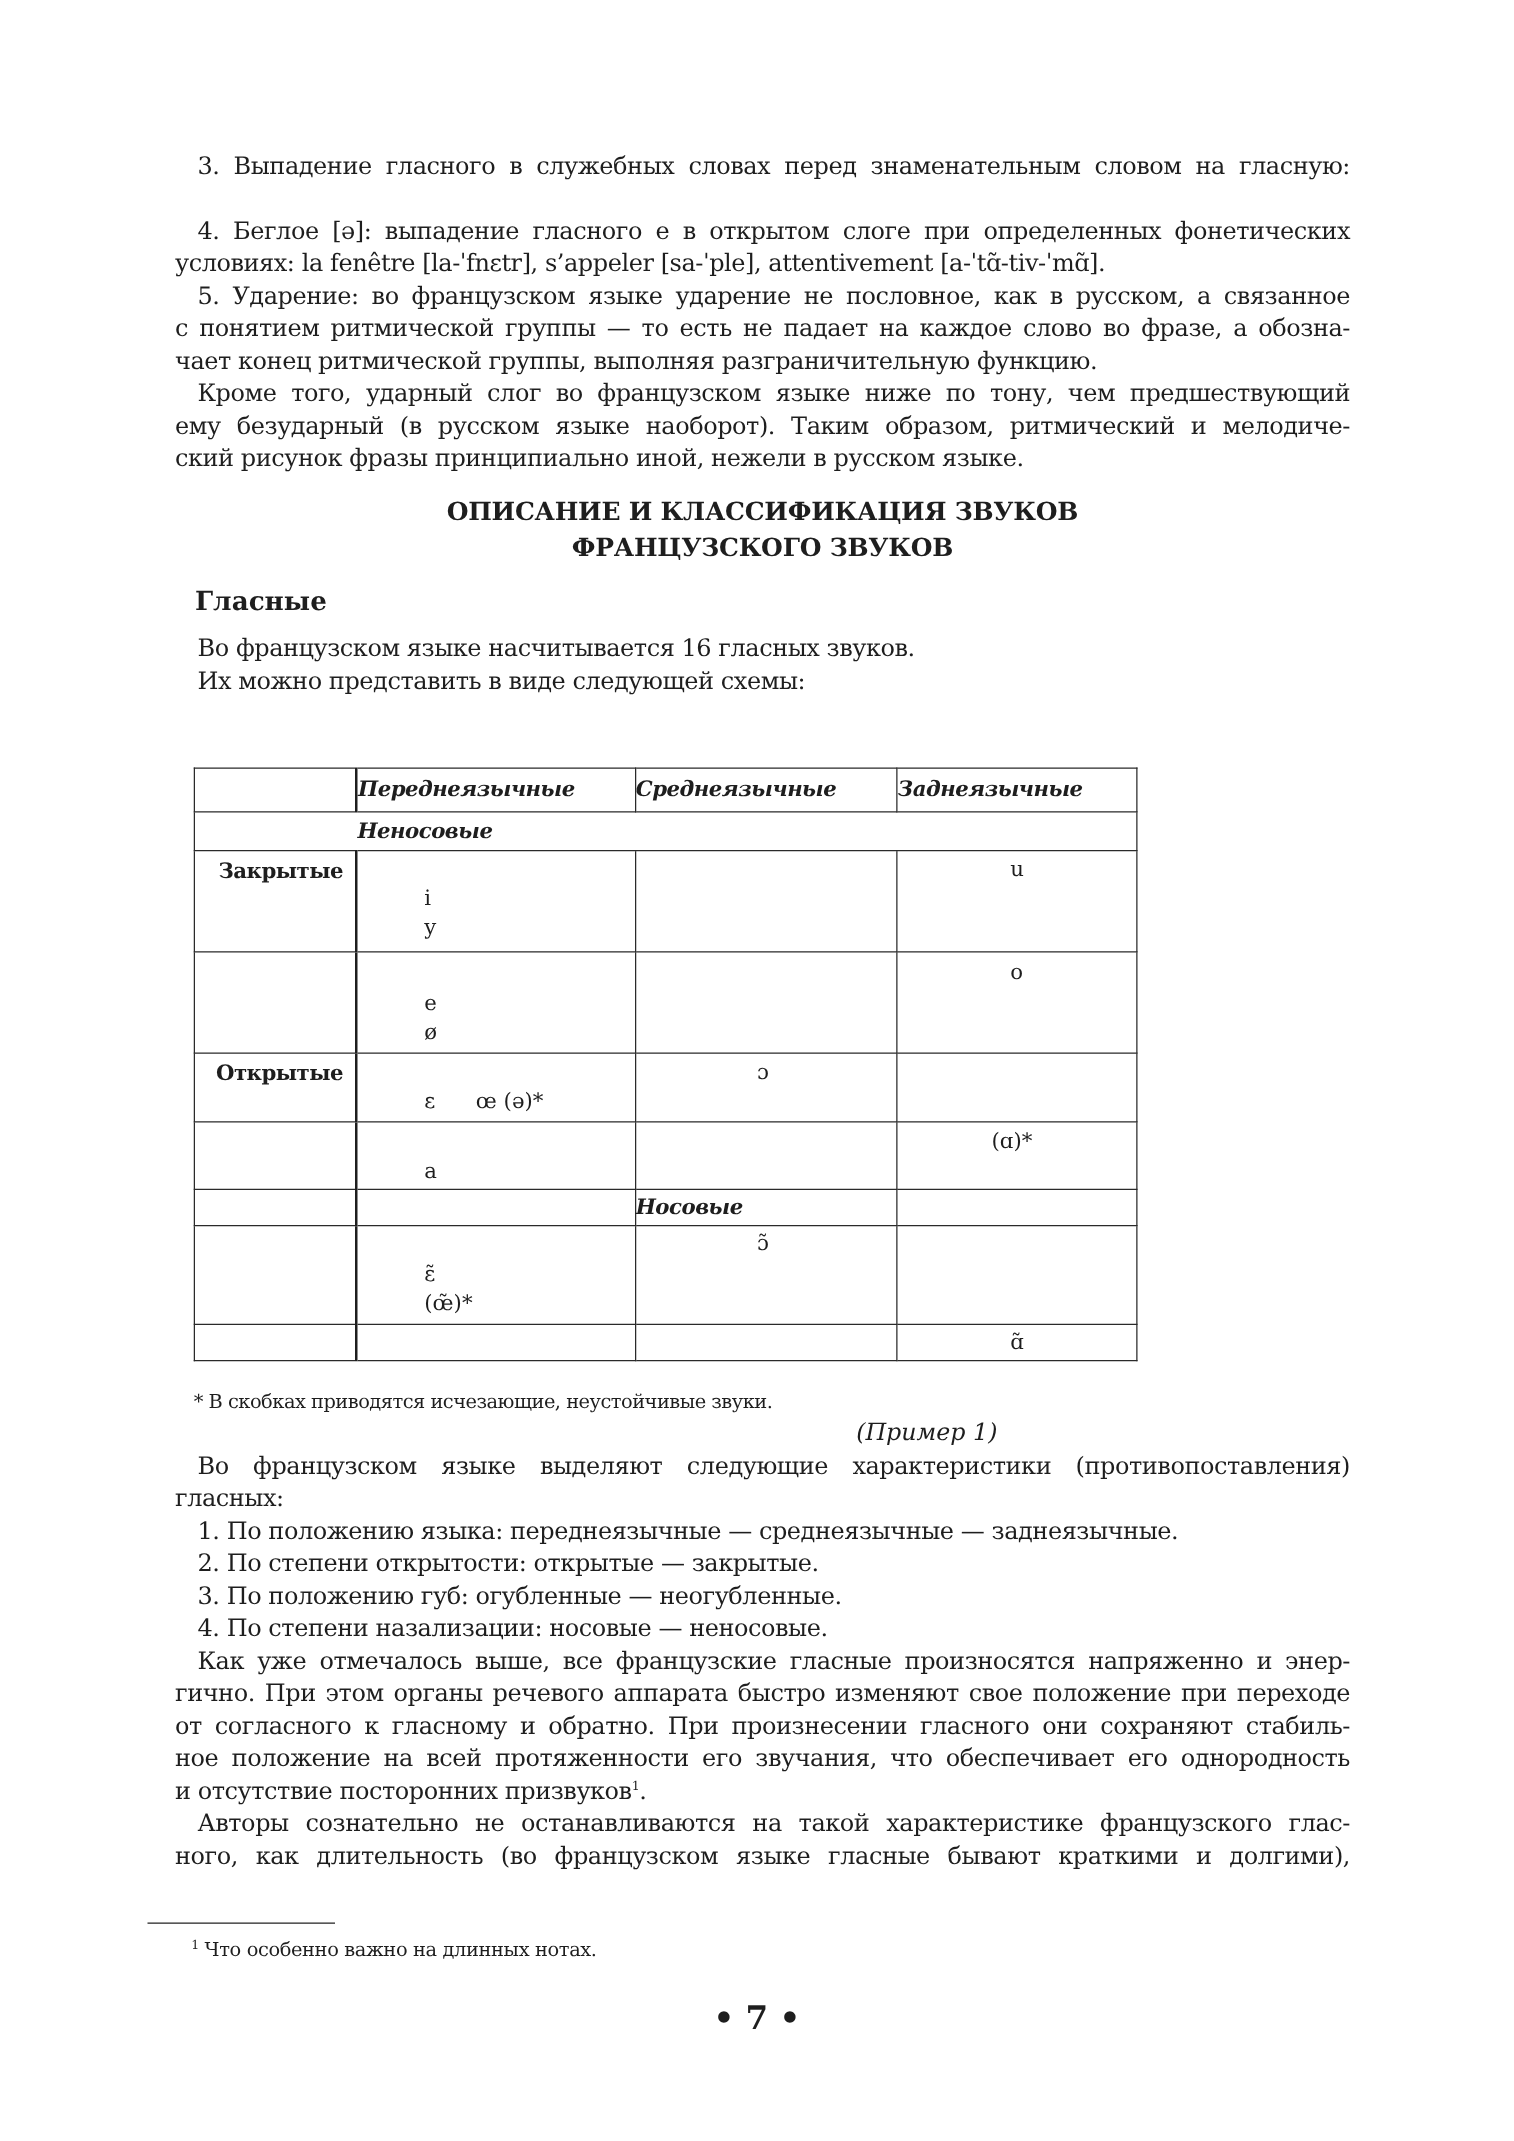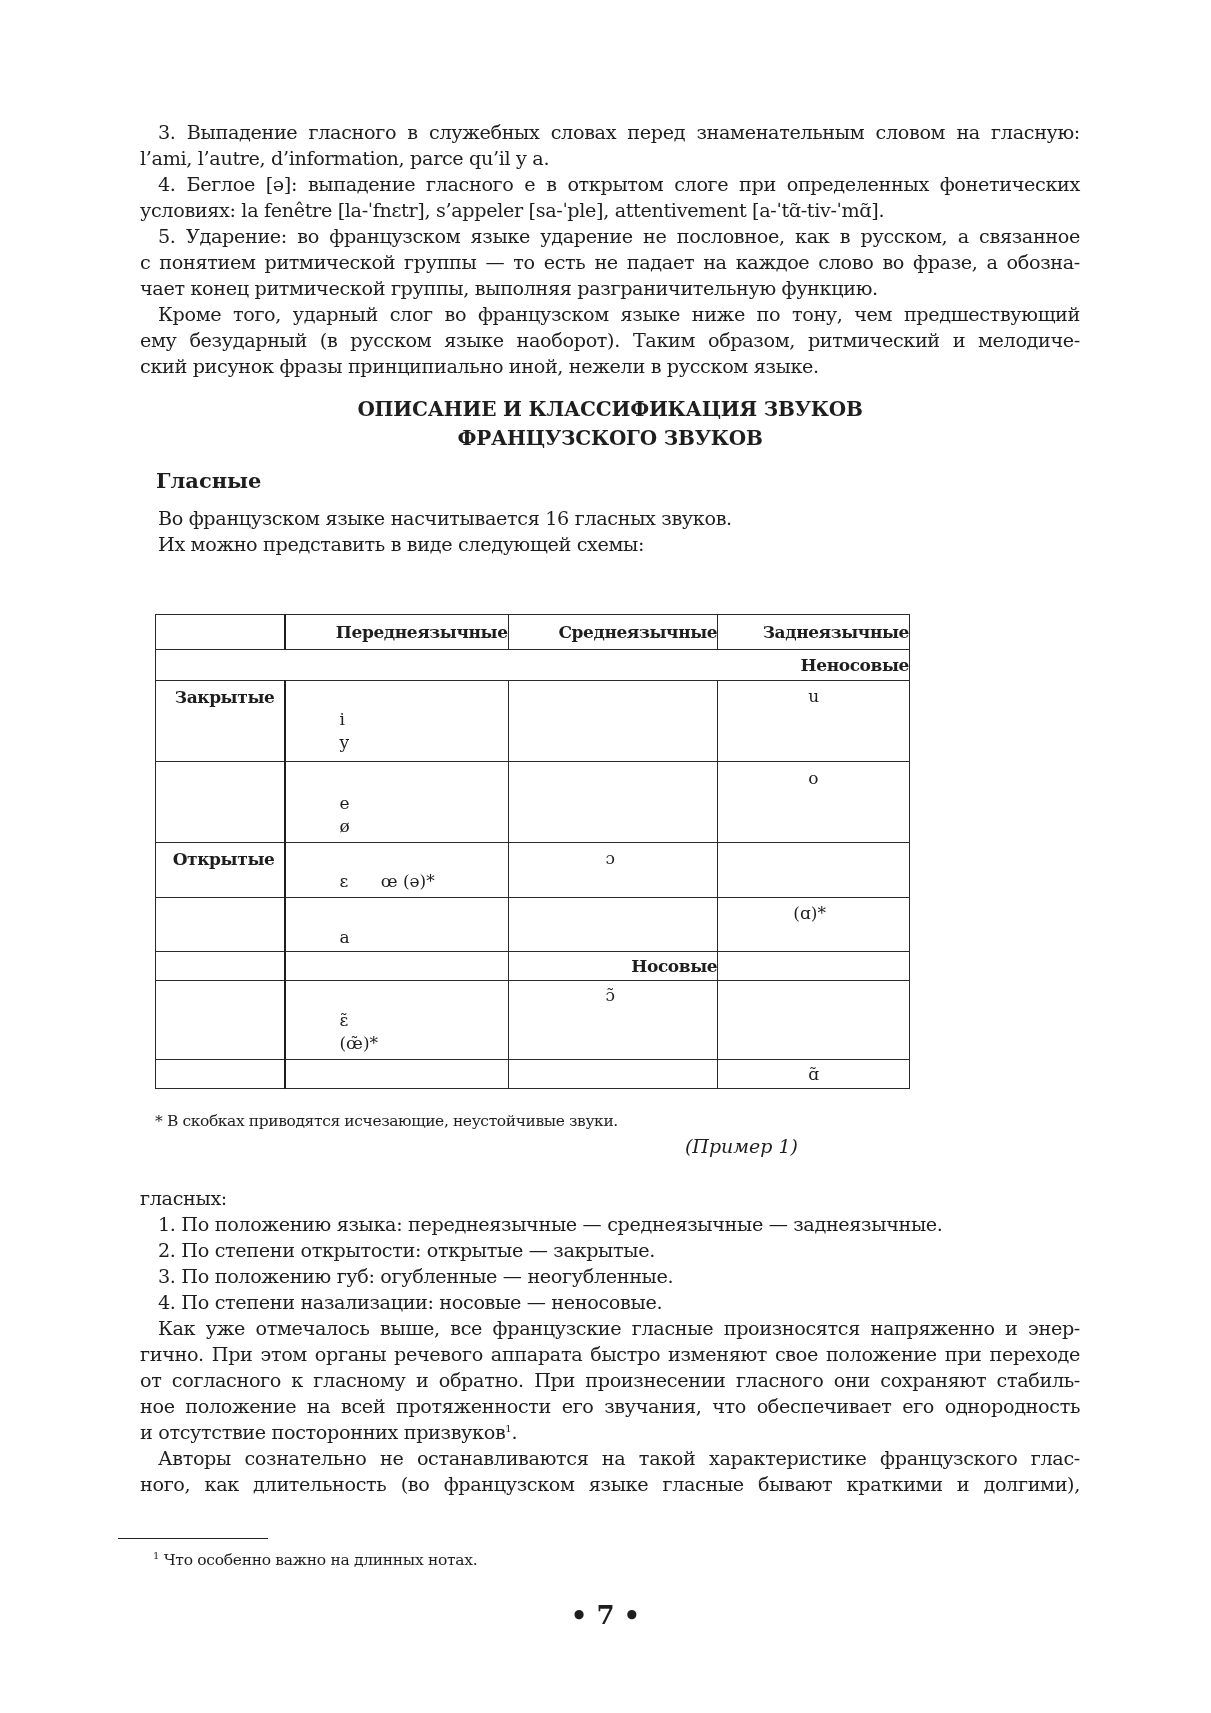--- a/index.html
+++ b/index.html
@@ -11,40 +11,39 @@
   .just { text-align: justify; text-align-last: justify; }
   .indent { padding-left: 18px; width: 922px; }
   .b { font-weight: normal; }
   .heading { position: absolute; left: 140px; width: 940px; text-align: center; font-weight: bold;
              font-size: 20px; line-height: 29px; letter-spacing: -0.2px; }
   .subheading { position: absolute; left: 156px; width: 940px; font-weight: bold;
                 font-size: 21px; line-height: 29px; }
   table.vowels { position: absolute; left: 155px; top: 614px; width: 755px; border-collapse: collapse;
                  font-size: 17px; }
   table.vowels td { border: 1px solid #2a2a2a; padding: 0; vertical-align: top; position: relative; text-align: right; }
-  table.vowels td.hdr { text-align: right; font-weight: bold; height: 34px; vertical-align: middle;
-                        letter-spacing: -0.4px; }
+  table.vowels td.hdr { text-align: left; font-weight: bold; height: 34px; vertical-align: middle;
+                        letter-spacing: -0.4px; font-style: italic; }
   table.vowels td.rowlbl { font-weight: bold; padding: 6px 10px; letter-spacing: -0.4px; }
   table.vowels td.leftcol { border-right: 2.5px solid #1e1e1e; }
   .ph { position: absolute; font-size: 17px; line-height: 22px; }
   .footnote-small { position: absolute; left: 155px; font-size: 15.5px; line-height: 20px; letter-spacing: -0.4px; }
   .example { position: absolute; right: 320px; font-size: 19px; font-style: italic; line-height: 26px; }
   .rule { position: absolute; left: 118px; top: 1538px; width: 150px; height: 1px; background: #222; }
   .fn { position: absolute; left: 153px; top: 1550px; font-size: 15.5px; line-height: 20px; letter-spacing: -0.3px; }
   .fn sup, .line sup { font-size: 10px; vertical-align: super; line-height: 0; }
   .pagenum { position: absolute; left: 0; width: 1211px; top: 1600px; text-align: center;
              font-size: 26px; font-weight: bold; line-height: 30px; }
 </style>
 </head>
 <body>
 
 <div class="page">
 
   <div class="line indent just" style="top:120px">3. Выпадение гласного в служебных словах перед знаменательным словом на гласную:</div>
-  <div class="line" style="top:146px">l’ami, l’autre, d’information, parce qu’il y a.</div>
   <div class="line indent just" style="top:172px">4. Беглое [ə]: выпадение гласного e в открытом слоге при определенных фонетических</div>
   <div class="line" style="top:198px">
     <span>условиях: </span><span class="b">la fenêtre</span><span> [la-ˈfnɛtr], </span><span class="b">s’appeler</span><span> [sa-ˈple], </span><span class="b">attentivement</span><span> [a-ˈtɑ̃-tiv-ˈmɑ̃].</span>
   </div>
   <div class="line indent just" style="top:224px">5. Ударение: во французском языке ударение не пословное, как в русском, а связанное</div>
   <div class="line just" style="top:250px">с понятием ритмической группы — то есть не падает на каждое слово во фразе, а обозна-</div>
   <div class="line" style="top:276px">чает конец ритмической группы, выполняя разграничительную функцию.</div>
   <div class="line indent just" style="top:302px">Кроме того, ударный слог во французском языке ниже по тону, чем предшествующий</div>
   <div class="line just" style="top:328px">ему безударный (в русском языке наоборот). Таким образом, ритмический и мелодиче-</div>
   <div class="line" style="top:354px">ский рисунок фразы принципиально иной, нежели в русском языке.</div>
@@ -146,20 +145,21 @@
       <td>
         <span class="ph" style="left:90px;top:3px">ɑ̃</span>
       </td>
     </tr>
   </tbody>
     </table>
 
   <div class="footnote-small" style="top:1111px">* В скобках приводятся исчезающие, неустойчивые звуки.</div>
   <div class="example" style="top:1133px">(Пример 1)</div>
 
+  <div class="line indent just" style="top:1160px">Во французском языке выделяют следующие характеристики (противопоставления)</div>
   <div class="line" style="top:1186px">гласных:</div>
   <div class="line indent" style="top:1212px">1. По положению языка: переднеязычные — среднеязычные — заднеязычные.</div>
   <div class="line indent" style="top:1238px">2. По степени открытости: открытые — закрытые.</div>
   <div class="line indent" style="top:1264px">3. По положению губ: огубленные — неогубленные.</div>
   <div class="line indent" style="top:1290px">4. По степени назализации: носовые — неносовые.</div>
 
   <div class="line indent just" style="top:1316px">Как уже отмечалось выше, все французские гласные произносятся напряженно и энер-</div>
   <div class="line just" style="top:1342px">гично. При этом органы речевого аппарата быстро изменяют свое положение при переходе</div>
   <div class="line just" style="top:1368px">от согласного к гласному и обратно. При произнесении гласного они сохраняют стабиль-</div>
   <div class="line just" style="top:1394px">ное положение на всей протяженности его звучания, что обеспечивает его однородность</div>

